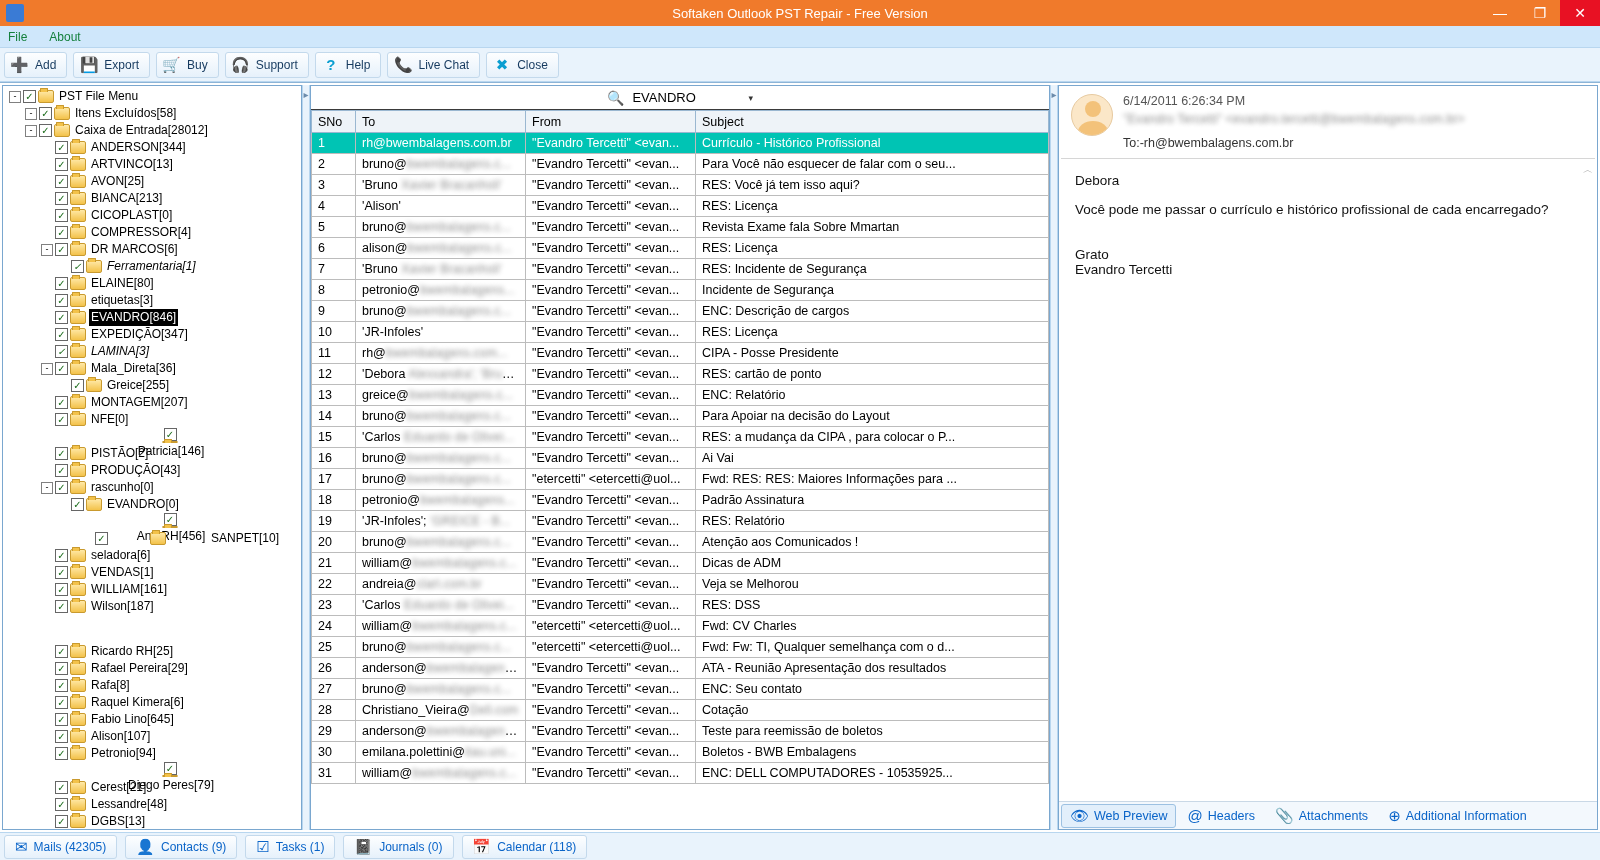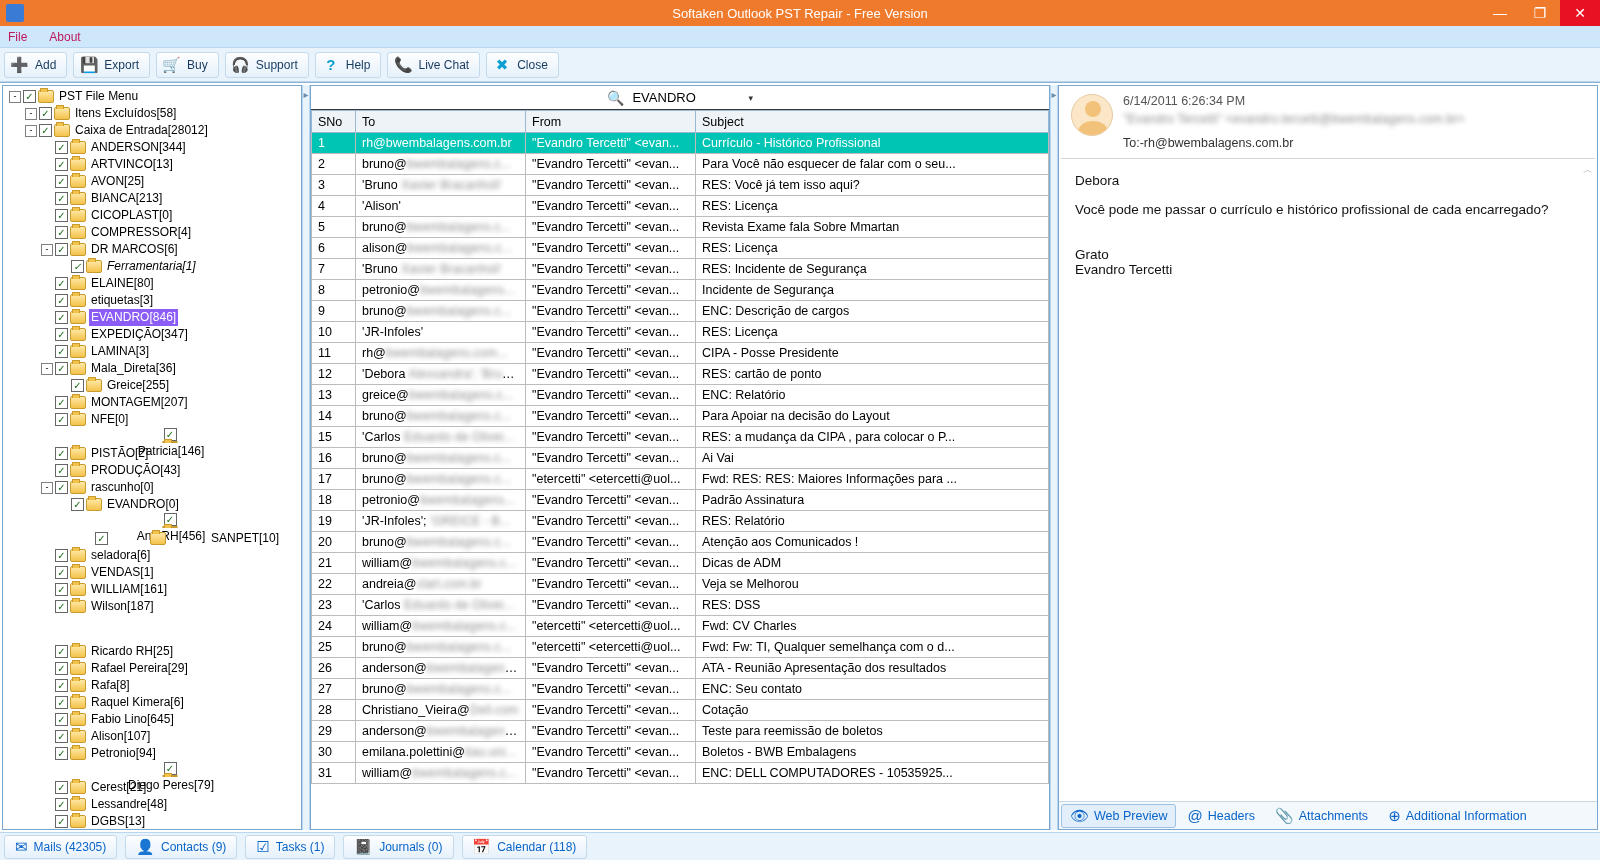--- a/index.html
+++ b/index.html
@@ -4,36 +4,36 @@
 <style>
 html,body{margin:0;padding:0;font-family:"Segoe UI",Tahoma,Arial,sans-serif;font-size:12px;color:#000;background:#fff;height:100%;overflow:hidden}
 *{box-sizing:border-box}
 .titlebar{height:26px;background:#f07a2b;color:#fff;display:flex;align-items:center;position:relative}
 .titlebar .title{position:absolute;left:50%;transform:translateX(-50%);font-size:13px}
 .titlebar .app-ico{width:18px;height:18px;margin:0 6px;background:#3a7bd5;border-radius:2px;display:inline-block}
 .win-btns{margin-left:auto;display:flex;height:100%}
 .win-btn{width:40px;display:flex;align-items:center;justify-content:center;font-size:14px}
 .win-btn.close{background:#e81123;color:#fff}
 .menubar{height:22px;background:#cfe7fb;display:flex;align-items:center;padding:0 8px;gap:22px;font-size:12px;border-bottom:1px solid #b8d6ef}
-.menubar span{color:#be185d;cursor:default}
+.menubar span{color:#15803d;cursor:default}
 .toolbar{height:34px;background:#e9f3fc;border-bottom:1px solid #b8d6ef;display:flex;align-items:center;padding:0 4px;gap:6px}
 .tbtn{height:26px;border:1px solid #c3d9ec;background:linear-gradient(#fdfeff,#e6f1fb);border-radius:3px;display:flex;align-items:center;padding:0 10px 0 6px;gap:6px;cursor:default;color:#163a5f}
 .tbtn .ico{width:18px;height:18px;display:flex;align-items:center;justify-content:center;font-size:15px}
 .main{display:flex;height:calc(100% - 26px - 22px - 34px - 28px);border-top:1px solid #8db4d6}
 .tree-pane{width:300px;border:1px solid #7aa7cf;margin:2px 0 2px 2px;overflow:auto;background:#fff;position:relative}
 .tree{padding:2px 0 2px 2px;font-size:12px;line-height:17px;white-space:nowrap}
 .tnode{display:flex;align-items:center;height:17px}
 .tw{width:12px;height:12px;border:1px solid #808080;margin-right:2px;display:flex;align-items:center;justify-content:center;font-size:9px;color:#000;background:#fff;cursor:default}
 .tw.blank{border:none}
 .cb{width:13px;height:13px;border:1px solid #666;margin-right:2px;display:flex;align-items:center;justify-content:center;font-size:10px;color:#1a6b1a;background:#fff}
 .cb::after{content:"✓"}
 .fld{width:16px;height:13px;background:linear-gradient(#ffe9a8,#f3c24a);border:1px solid #c99a2e;border-radius:2px;margin-right:3px;position:relative}
 .fld::before{content:"";position:absolute;top:-3px;left:1px;width:6px;height:3px;background:#f3c24a;border:1px solid #c99a2e;border-bottom:none;border-radius:1px 1px 0 0}
 .tlabel{padding:0 2px}
-.tlabel.sel{background:#8b5cf6;color:#fff}
+.tlabel.sel{background:#000000;color:#fff}
 .vgrip{width:8px;background:#e9f3fc;border-left:1px solid #b8d6ef;border-right:1px solid #b8d6ef;margin:2px 0;cursor:col-resize;display:flex;align-items:flex-start;justify-content:center;padding-top:4px;color:#6b8bab;font-size:10px}
 .mid-pane{flex:1;display:flex;flex-direction:column;border:1px solid #7aa7cf;margin:2px 0;min-width:0}
 .searchbar{height:24px;display:flex;align-items:center;justify-content:center;border-bottom:1px solid #3a3a3a;background:#fff}
 .searchbar .mag{color:#0a64c8;margin-right:8px;font-size:14px}
 .searchbar .sval{min-width:110px;font-size:13px}
 .searchbar .dd{color:#333;font-size:9px;margin-left:6px}
 .grid{flex:1;overflow:auto}
 table.msgs{border-collapse:collapse;width:100%;font-size:12.5px}
 table.msgs th{background:#eef3f8;border:1px solid #9ab7d1;height:22px;text-align:left;padding:0 6px;font-weight:400;color:#000;position:sticky;top:0}
 table.msgs td{border:1px solid #bcbcbc;height:21px;padding:0 6px;white-space:nowrap;overflow:hidden;text-overflow:ellipsis;max-width:0}
@@ -195,21 +195,21 @@
           <span class="cb"></span>
           <span class="fld"></span>
           <span class="tlabel sel">EVANDRO[846]</span>
         </div>
         <div class="tnode" style="padding-left: 36px;">
           <span class="tw blank"></span>
           <span class="cb"></span>
           <span class="fld"></span>
           <span class="tlabel">EXPEDIÇÃO[347]</span>
         </div>
-        <div class="tnode" style="padding-left: 36px;">
+        <div class="tnode" style="padding-left: 36px; font-style: italic;">
           <span class="tw blank"></span>
           <span class="cb"></span>
           <span class="fld"></span>
           <span class="tlabel">LAMINA[3]</span>
         </div>
         <div class="tnode" style="padding-left: 36px;">
           <span class="tw">-</span>
           <span class="cb"></span>
           <span class="fld"></span>
           <span class="tlabel">Mala_Direta[36]</span>

